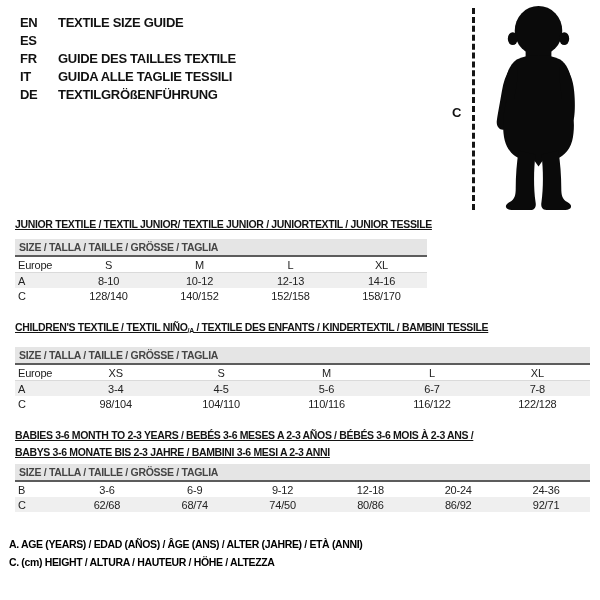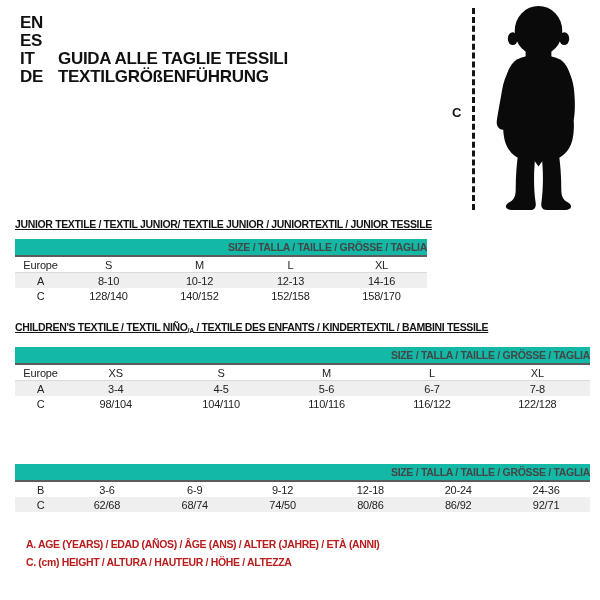--- a/index.html
+++ b/index.html
@@ -1,60 +1,65 @@
 <!DOCTYPE html>
 <html><head>
 <meta charset="utf-8">
 <style>
   html,body{margin:0;padding:0;}
   body{font-family:"Liberation Sans", sans-serif; background:#ffffff;}
   .page{position:relative; width:600px; height:600px; background:#fff; overflow:hidden;}
 
   
   .langs{position:absolute; left:20px; top:14px; color:#111;}
-  .lang-row{display:flex; height:18px; line-height:18px; font-weight:bold; font-size:17px; letter-spacing:-0.3px;}
+  .lang-row{display:flex; height:18px; line-height:18px; font-weight:bold; font-size:13px; letter-spacing:-0.3px;}
   .lang-code{width:38px;}
   .lang-title{white-space:nowrap;}
 
   
   .measure-line{position:absolute; left:472px; top:8px; height:202px; width:0; border-left:3px dashed #151515;}
   .measure-label{position:absolute; left:452px; top:105px; font-size:13px; font-weight:bold; color:#111;}
   .figure{position:absolute; left:480px; top:4px; width:118px; height:208px;}
 
   
   .sec-title{position:absolute; left:15px; font-weight:bold; font-size:10.5px; letter-spacing:-0.35px; color:#141414; white-space:nowrap;text-decoration:underline;}
   .sec-title .tsub{font-size:7px; vertical-align:-2px;}
   .two-line div{height:17px; line-height:17px;}
 
   
   .tbl{position:absolute; left:15px; color:#222;}
   .t-narrow{width:412px;}
   .t-wide{width:575px;}
-  .bar{height:16px; line-height:16px; background:#14b8a6; color:#454545; font-weight:bold; font-size:10.5px; letter-spacing:-0.3px; padding-left:4px; border-bottom:2px solid #5c5c5c; white-space:nowrap; overflow:hidden;text-align:right;}
+  .bar{height:16px; line-height:16px; background:#e5e5e5; color:#454545; font-weight:bold; font-size:10.5px; letter-spacing:-0.3px; padding-left:4px; border-bottom:2px solid #5c5c5c; white-space:nowrap; overflow:hidden;}
   .row{display:flex; height:15px; align-items:center; font-size:11px; letter-spacing:-0.2px;}
   .row.stripe{background:#efefef;}
   .row.eu{border-bottom:1px solid #dadada;}
   .cell{flex:1; text-align:center; white-space:nowrap;}
-  .cell.lab{flex:0 0 45px; text-align:center; padding-left:3px;}
+  .cell.lab{flex:0 0 45px; text-align:left; padding-left:3px;}
 
   
-  .notes{position:absolute; left:26px; top:536px; color:#b91c1c;}
+  .notes{position:absolute; left:9px; top:536px; color:#000000;}
   .note-line{height:17.5px; line-height:17.5px; font-weight:bold; font-size:10.5px; letter-spacing:-0.35px; white-space:nowrap;}
 </style>
 </head>
 <body>
 
 <div class="page">
 
   <div class="langs">
     <div class="lang-row">
       <span class="lang-code">EN</span>
+      <span class="lang-title">TEXTILE SIZE GUIDE</span>
     </div>
     <div class="lang-row">
       <span class="lang-code">ES</span>
+    </div>
+    <div class="lang-row">
+      <span class="lang-code">FR</span>
+      <span class="lang-title">GUIDE DES TAILLES TEXTILE</span>
     </div>
     <div class="lang-row">
       <span class="lang-code">IT</span>
       <span class="lang-title">GUIDA ALLE TAGLIE TESSILI</span>
     </div>
     <div class="lang-row">
       <span class="lang-code">DE</span>
       <span class="lang-title">TEXTILGRÖßENFÜHRUNG</span>
     </div>
   </div>
@@ -124,20 +129,24 @@
     <div class="row">
       <span class="cell lab">C</span>
       <span class="cell">98/104</span>
       <span class="cell">104/110</span>
       <span class="cell">110/116</span>
       <span class="cell">116/122</span>
       <span class="cell">122/128</span>
     </div>
   </div>
 
+  <div class="sec-title two-line" style="top:427px;">
+    <div>BABIES 3-6 MONTH TO 2-3 YEARS / BEBÉS 3-6 MESES A 2-3 AÑOS / BÉBÉS 3-6 MOIS À 2-3 ANS /</div>
+    <div>BABYS 3-6 MONATE BIS 2-3 JAHRE / BAMBINI 3-6 MESI A 2-3 ANNI</div>
+  </div>
   <div class="tbl t-wide" style="top:464px;">
     <div class="bar">SIZE / TALLA / TAILLE / GRÖSSE / TAGLIA</div>
     <div class="row">
       <span class="cell lab">B</span>
       <span class="cell">3-6</span>
       <span class="cell">6-9</span>
       <span class="cell">9-12</span>
       <span class="cell">12-18</span>
       <span class="cell">20-24</span>
       <span class="cell">24-36</span>

